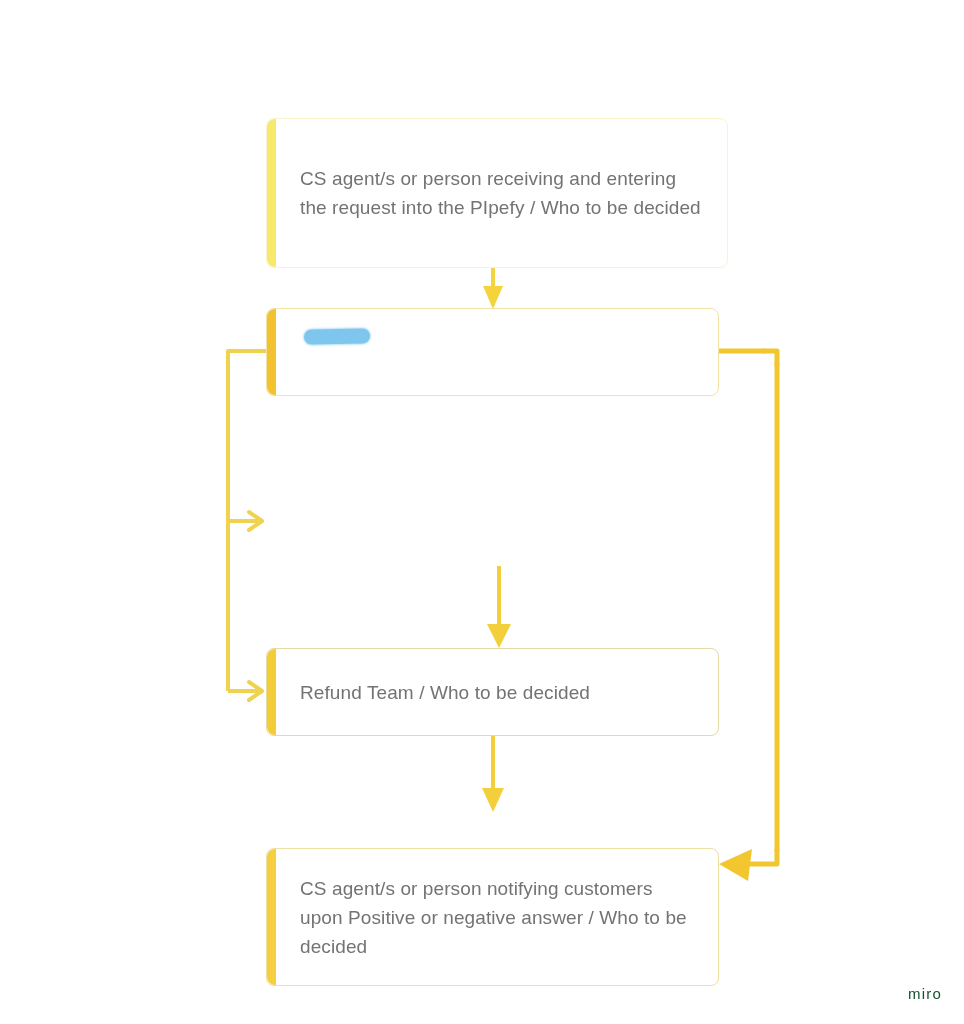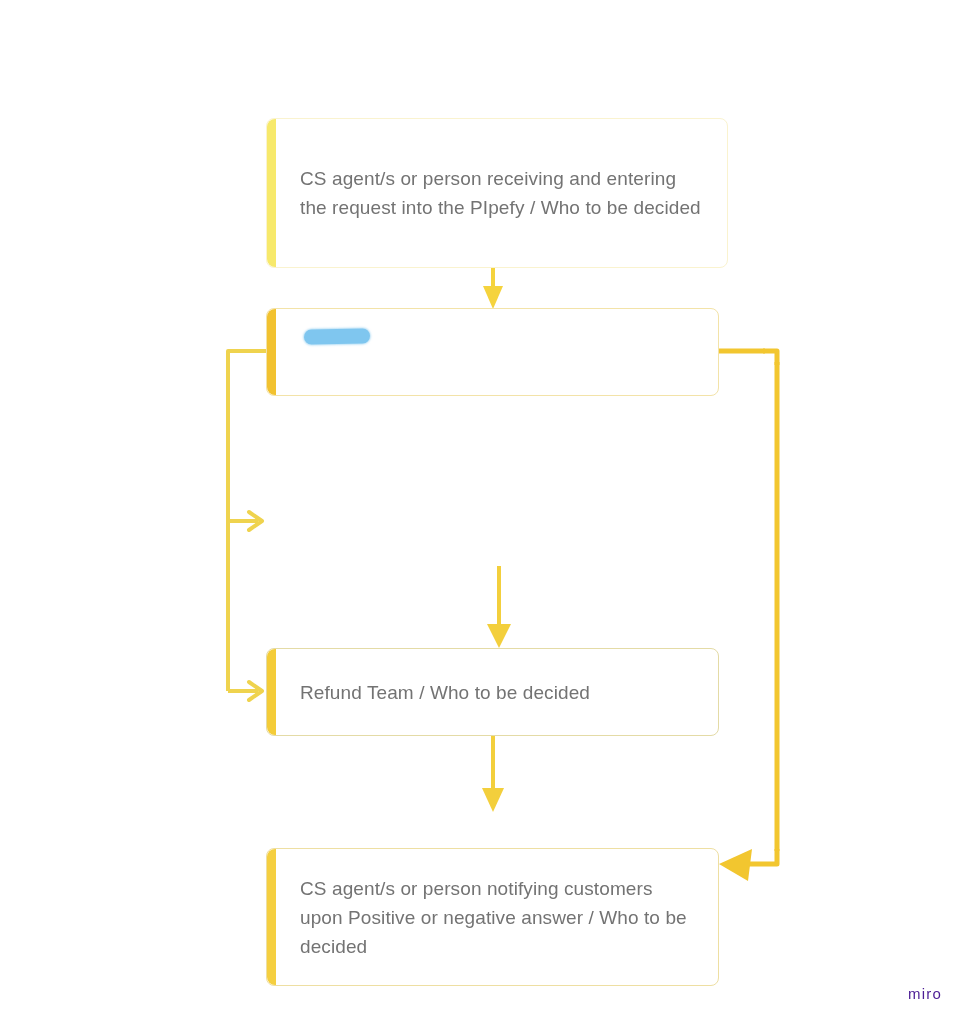--- a/index.html
+++ b/index.html
@@ -117,21 +117,21 @@
   .redacted-text {
     position: relative;
     z-index: 2;
     color: #3c3c3c;
   }
 
   #watermark {
     position: absolute;
     right: 22px;
     bottom: 22px;
-    color: #4c1d95;
+    color: #14532d;
     font-size: 15px;
     letter-spacing: 1.2px;
     z-index: 3;
   }
 </style>
 </head>
 <body>
 
 <div id="canvas">
 

